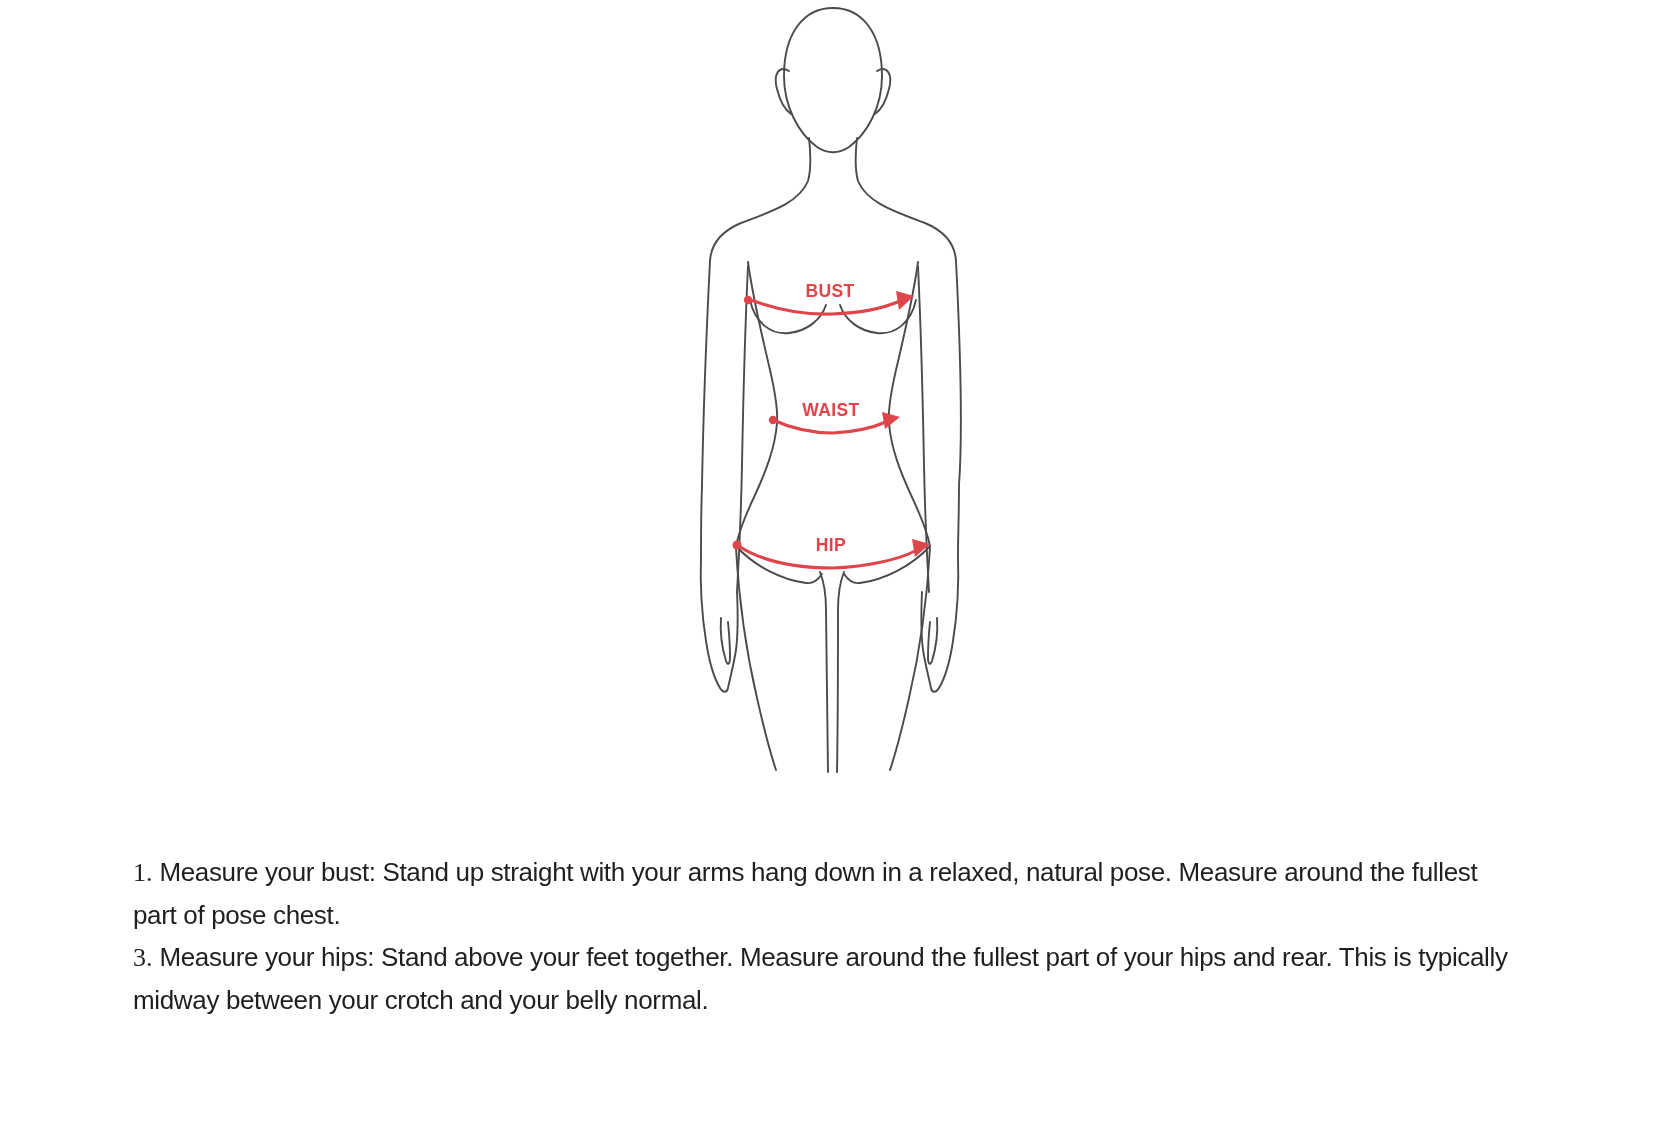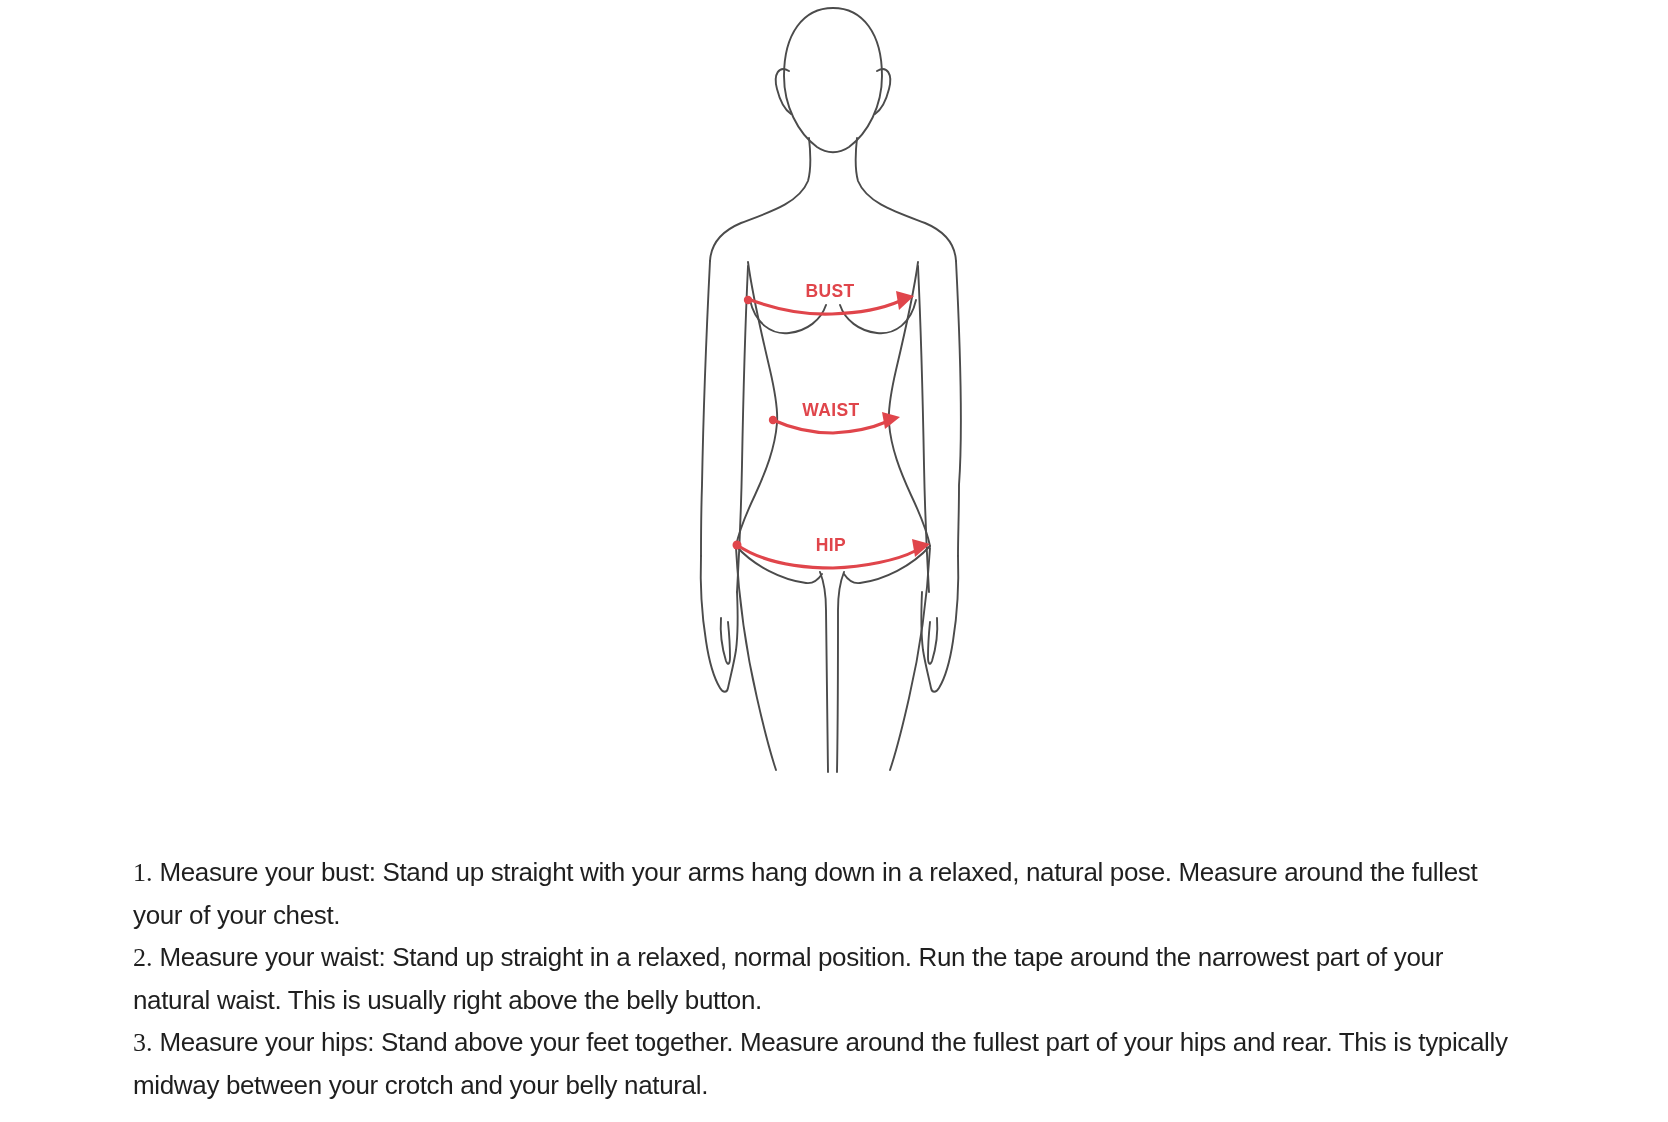--- a/index.html
+++ b/index.html
@@ -99,18 +99,17 @@
 
     <g>
       <path class="red-line" d="M 737 545 C 765 564 800 568 833 568 C 864 567 898 560 915 551"></path>
       <circle class="red-fill" cx="737" cy="545" r="4.5"></circle>
       <polygon class="red-fill" points="930,544 912,539 915,557"></polygon>
       <text class="meas-label" x="831" y="551">HIP</text>
     </g>
   </svg>
 
   <div class="instructions">
-    <p class="instr-item"><span class="num">1.</span> <span>Measure your bust: Stand up straight with your arms hang down in a relaxed, natural pose. Measure around the fullest</span><br><span>your of your chest.</span></p>
-    <p class="instr-item"><span class="num">2.</span> <span>Measure your waist: Stand up straight in a relaxed, normal position. Run the tape around the narrowest part of your</span><br><span>natural waist. This is usually right above the belly button.</span></p>
-    <p class="instr-item"><span class="num">3.</span> <span>Measure your hips: Stand above your feet together. Measure around the fullest part of your hips and rear. This is typically</span><br><span>midway between your crotch and your belly natural.</span></p>
+    <p class="instr-item"><span class="num">1.</span> <span>Measure your bust: Stand up straight with your arms hang down in a relaxed, natural pose. Measure around the fullest</span><br><span>part of pose chest.</span></p>
+    <p class="instr-item"><span class="num">3.</span> <span>Measure your hips: Stand above your feet together. Measure around the fullest part of your hips and rear. This is typically</span><br><span>midway between your crotch and your belly normal.</span></p>
   </div>
 
 </div>
 
 </body></html>

